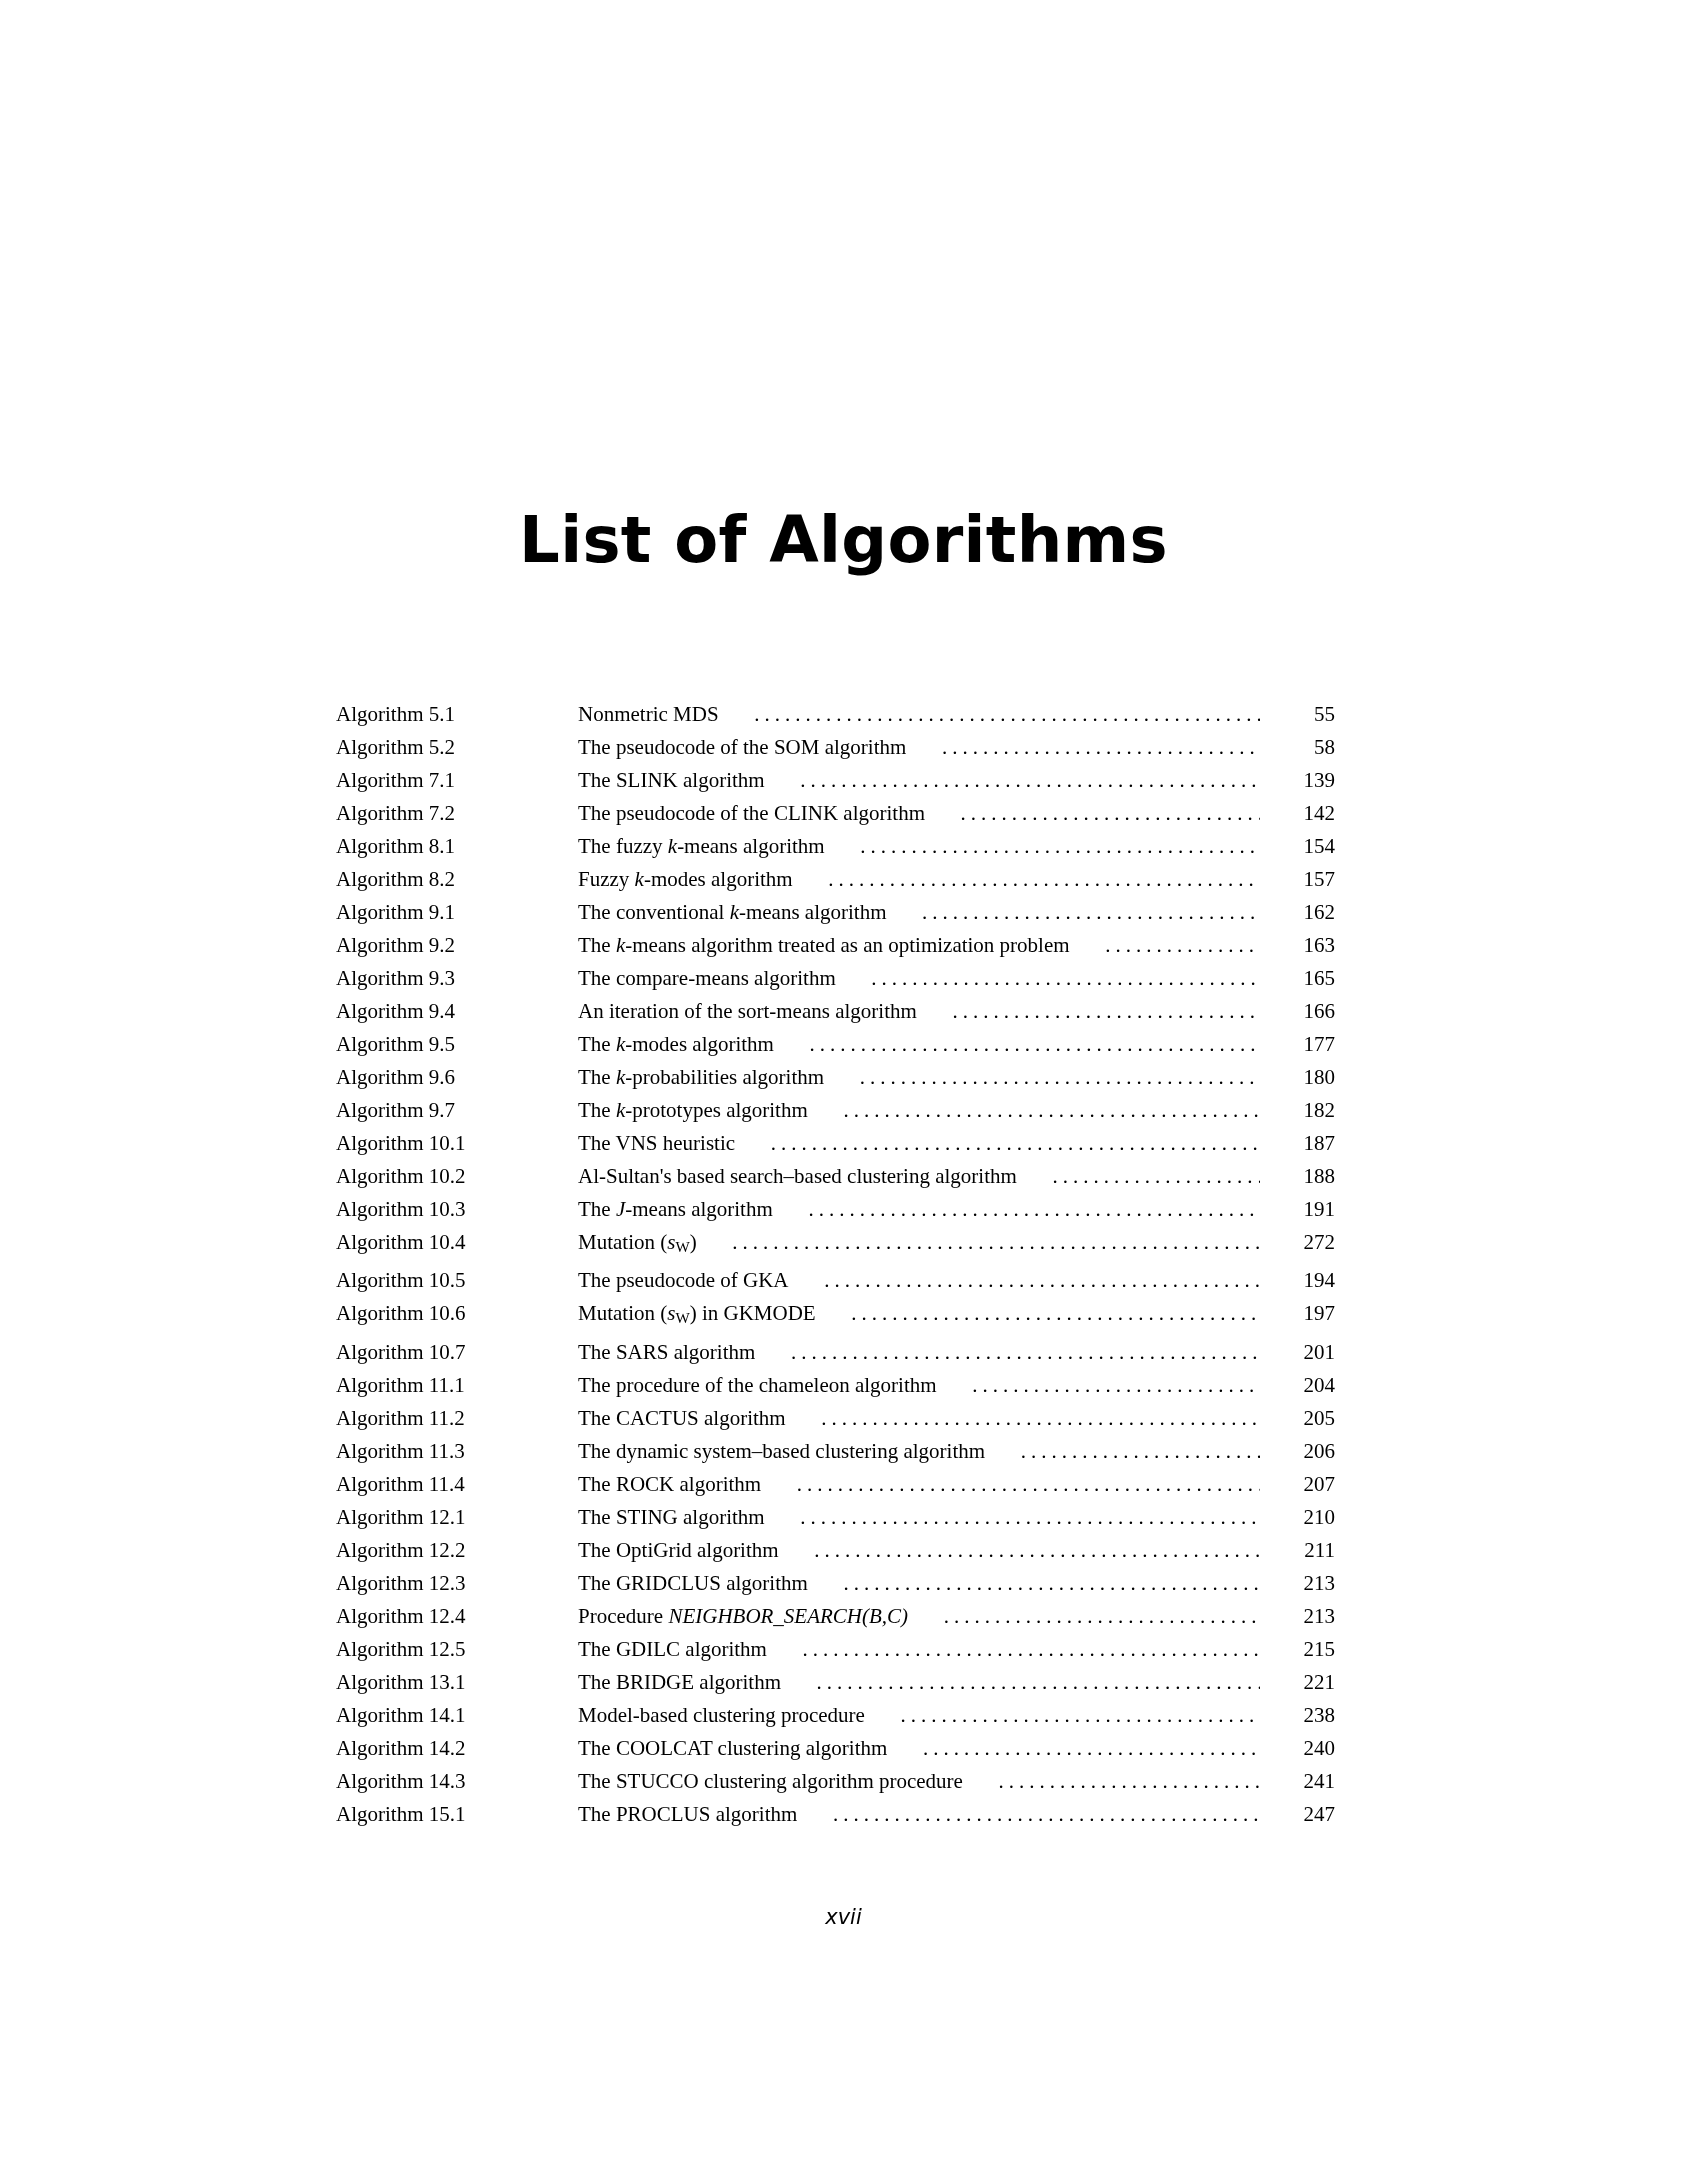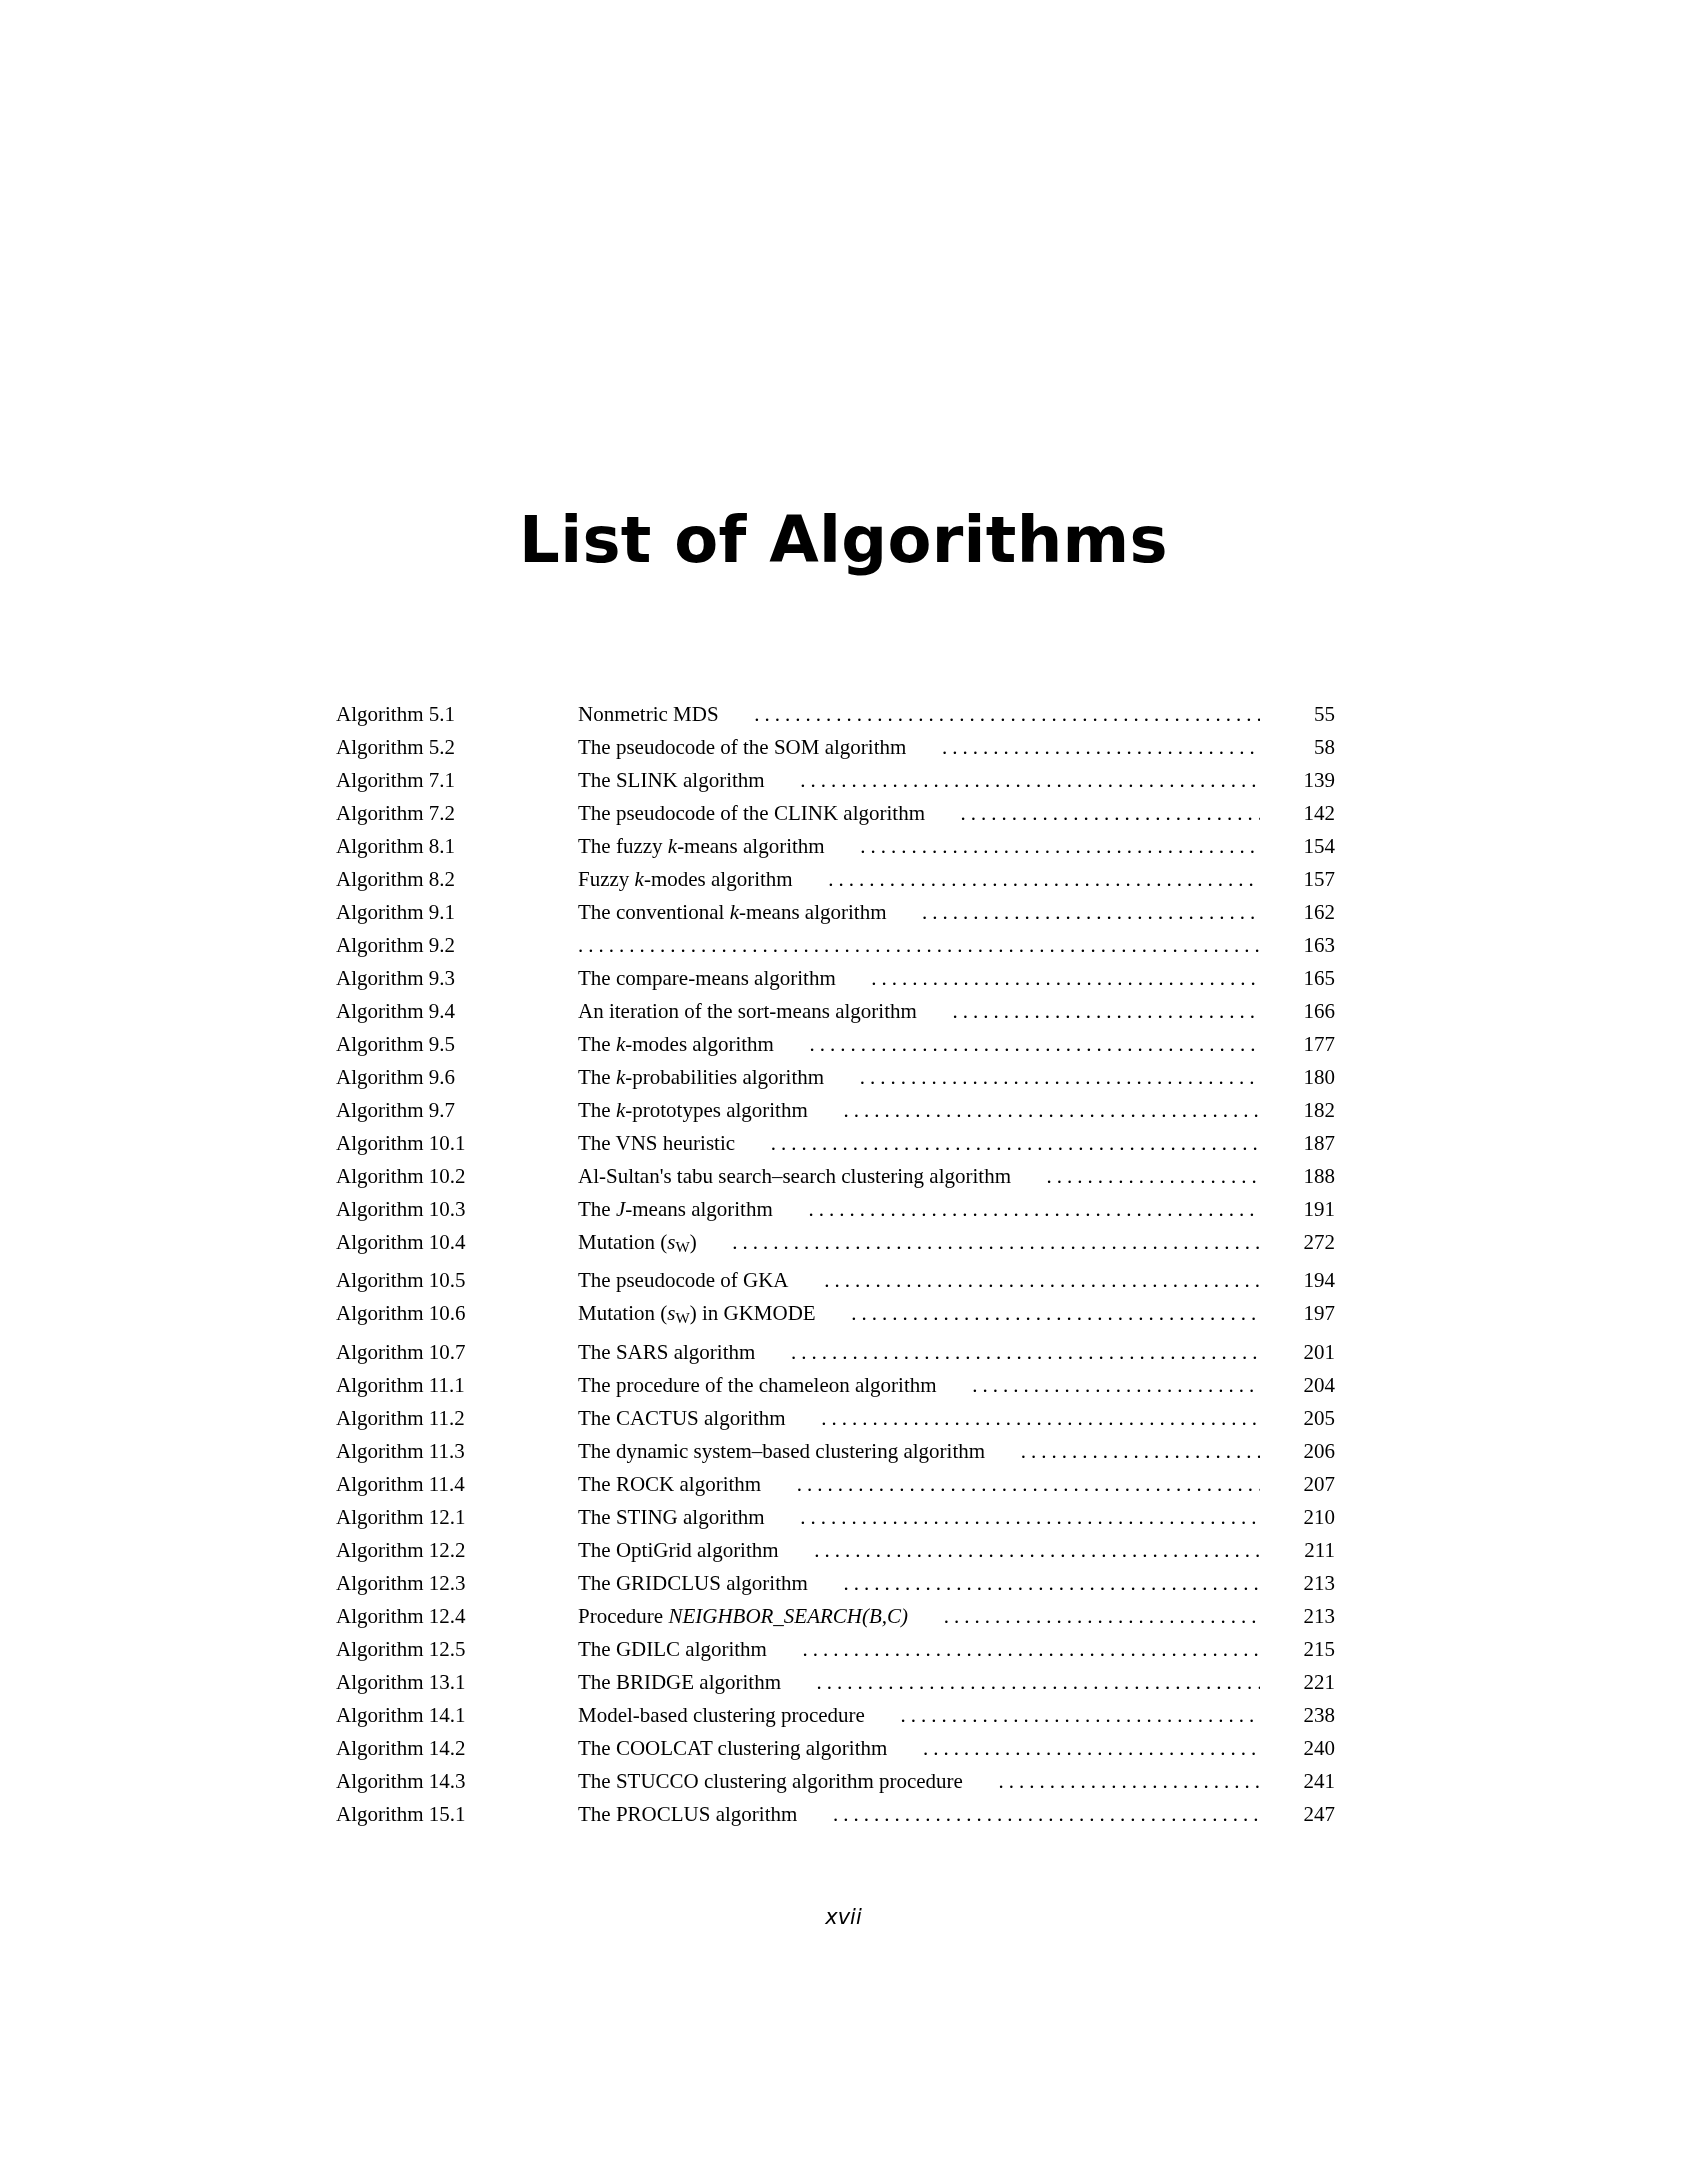--- a/index.html
+++ b/index.html
@@ -124,20 +124,21 @@
         <span class="toc-page">157</span>
       </div>
       <div class="toc-row">
         <span class="toc-label">Algorithm 9.1</span>
         <span class="toc-title">The conventional <i class="mi">k</i>-means algorithm</span>
         <span class="toc-dots">.........................................................................................</span>
         <span class="toc-page">162</span>
       </div>
       <div class="toc-row">
         <span class="toc-label">Algorithm 9.2</span>
+        <span class="toc-title">The <i class="mi">k</i>-means algorithm treated as an optimization problem</span>
         <span class="toc-dots">.........................................................................................</span>
         <span class="toc-page">163</span>
       </div>
       <div class="toc-row">
         <span class="toc-label">Algorithm 9.3</span>
         <span class="toc-title">The compare-means algorithm</span>
         <span class="toc-dots">.........................................................................................</span>
         <span class="toc-page">165</span>
       </div>
       <div class="toc-row">
@@ -165,21 +166,21 @@
         <span class="toc-page">182</span>
       </div>
       <div class="toc-row">
         <span class="toc-label">Algorithm 10.1</span>
         <span class="toc-title">The VNS heuristic</span>
         <span class="toc-dots">.........................................................................................</span>
         <span class="toc-page">187</span>
       </div>
       <div class="toc-row">
         <span class="toc-label">Algorithm 10.2</span>
-        <span class="toc-title">Al-Sultan's tabu search–search clustering algorithm</span>
+        <span class="toc-title">Al-Sultan's based search–based clustering algorithm</span>
         <span class="toc-dots">.........................................................................................</span>
         <span class="toc-page">188</span>
       </div>
       <div class="toc-row">
         <span class="toc-label">Algorithm 10.3</span>
         <span class="toc-title">The <i class="mi">J</i>-means algorithm</span>
         <span class="toc-dots">.........................................................................................</span>
         <span class="toc-page">191</span>
       </div>
       <div class="toc-row">

